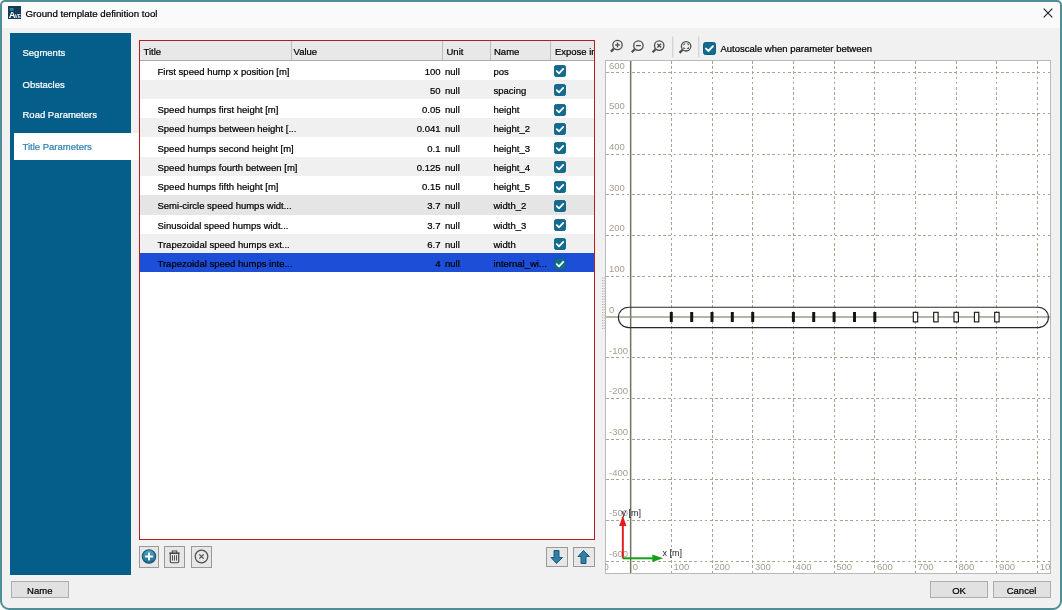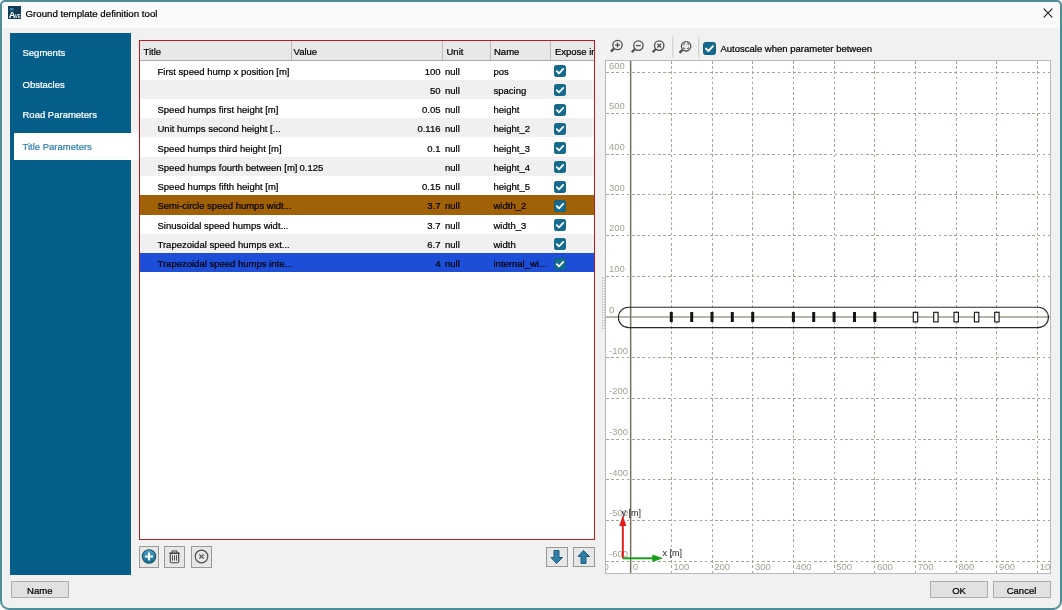--- a/index.html
+++ b/index.html
@@ -63,60 +63,60 @@
       <span style="position:absolute;left:18px;top:5px;white-space:nowrap">Speed humps first height [m]</span>
       <span style="position:absolute;left:160px;top:5px;width:141px;text-align:right">0.05</span>
       <span style="position:absolute;left:305.5px;top:5px">null</span>
       <span style="position:absolute;left:354px;top:5px">height</span>
       <svg style="position:absolute;left:414px;top:4.7px" width="12" height="12" viewBox="0 0 13 13">
         <rect x="0.5" y="0.5" width="12" height="12" rx="2" fill="#136c90" stroke="#0f5f80"></rect>
         <path d="M3 6.6 L5.4 9 L10 4.2" fill="none" stroke="#fff" stroke-width="1.9" stroke-linecap="round" stroke-linejoin="round"></path>
       </svg>
     </div>
 <div style="position:absolute;left:0;top:77.8px;width:454px;height:19.2px;background:#f0f0f0">
-      <span style="position:absolute;left:18px;top:5px;white-space:nowrap">Unit humps second height [...</span>
-      <span style="position:absolute;left:160px;top:5px;width:141px;text-align:right">0.116</span>
+      <span style="position:absolute;left:18px;top:5px;white-space:nowrap">Speed humps between height [...</span>
+      <span style="position:absolute;left:160px;top:5px;width:141px;text-align:right">0.041</span>
       <span style="position:absolute;left:305.5px;top:5px">null</span>
       <span style="position:absolute;left:354px;top:5px">height_2</span>
       <svg style="position:absolute;left:414px;top:4.7px" width="12" height="12" viewBox="0 0 13 13">
         <rect x="0.5" y="0.5" width="12" height="12" rx="2" fill="#136c90" stroke="#0f5f80"></rect>
         <path d="M3 6.6 L5.4 9 L10 4.2" fill="none" stroke="#fff" stroke-width="1.9" stroke-linecap="round" stroke-linejoin="round"></path>
       </svg>
     </div>
 <div style="position:absolute;left:0;top:97.0px;width:454px;height:19.2px;background:#ffffff">
-      <span style="position:absolute;left:18px;top:5px;white-space:nowrap">Speed humps third height [m]</span>
+      <span style="position:absolute;left:18px;top:5px;white-space:nowrap">Speed humps second height [m]</span>
       <span style="position:absolute;left:160px;top:5px;width:141px;text-align:right">0.1</span>
       <span style="position:absolute;left:305.5px;top:5px">null</span>
       <span style="position:absolute;left:354px;top:5px">height_3</span>
       <svg style="position:absolute;left:414px;top:4.7px" width="12" height="12" viewBox="0 0 13 13">
         <rect x="0.5" y="0.5" width="12" height="12" rx="2" fill="#136c90" stroke="#0f5f80"></rect>
         <path d="M3 6.6 L5.4 9 L10 4.2" fill="none" stroke="#fff" stroke-width="1.9" stroke-linecap="round" stroke-linejoin="round"></path>
       </svg>
     </div>
 <div style="position:absolute;left:0;top:116.2px;width:454px;height:19.2px;background:#f0f0f0">
       <span style="position:absolute;left:18px;top:5px;white-space:nowrap">Speed humps fourth between [m]</span>
-      <span style="position:absolute;left:160px;top:5px;width:141px;text-align:left">0.125</span>
+      <span style="position:absolute;left:160px;top:5px;width:141px;text-align:right">0.125</span>
       <span style="position:absolute;left:305.5px;top:5px">null</span>
       <span style="position:absolute;left:354px;top:5px">height_4</span>
       <svg style="position:absolute;left:414px;top:4.7px" width="12" height="12" viewBox="0 0 13 13">
         <rect x="0.5" y="0.5" width="12" height="12" rx="2" fill="#136c90" stroke="#0f5f80"></rect>
         <path d="M3 6.6 L5.4 9 L10 4.2" fill="none" stroke="#fff" stroke-width="1.9" stroke-linecap="round" stroke-linejoin="round"></path>
       </svg>
     </div>
 <div style="position:absolute;left:0;top:135.5px;width:454px;height:19.2px;background:#ffffff">
       <span style="position:absolute;left:18px;top:5px;white-space:nowrap">Speed humps fifth height [m]</span>
       <span style="position:absolute;left:160px;top:5px;width:141px;text-align:right">0.15</span>
       <span style="position:absolute;left:305.5px;top:5px">null</span>
       <span style="position:absolute;left:354px;top:5px">height_5</span>
       <svg style="position:absolute;left:414px;top:4.7px" width="12" height="12" viewBox="0 0 13 13">
         <rect x="0.5" y="0.5" width="12" height="12" rx="2" fill="#136c90" stroke="#0f5f80"></rect>
         <path d="M3 6.6 L5.4 9 L10 4.2" fill="none" stroke="#fff" stroke-width="1.9" stroke-linecap="round" stroke-linejoin="round"></path>
       </svg>
     </div>
-<div style="position:absolute;left:0;top:154.8px;width:454px;height:30px;background:#a16207">
+<div style="position:absolute;left:0;top:154.8px;width:454px;height:30px;background:#e5e5e5">
       <span style="position:absolute;left:18px;top:5px;white-space:nowrap">Semi-circle speed humps widt...</span>
       <span style="position:absolute;left:160px;top:5px;width:141px;text-align:right">3.7</span>
       <span style="position:absolute;left:305.5px;top:5px">null</span>
       <span style="position:absolute;left:354px;top:5px">width_2</span>
       <svg style="position:absolute;left:414px;top:4.7px" width="12" height="12" viewBox="0 0 13 13">
         <rect x="0.5" y="0.5" width="12" height="12" rx="2" fill="#136c90" stroke="#0f5f80"></rect>
         <path d="M3 6.6 L5.4 9 L10 4.2" fill="none" stroke="#fff" stroke-width="1.9" stroke-linecap="round" stroke-linejoin="round"></path>
       </svg>
     </div>
 <div style="position:absolute;left:0;top:174.0px;width:454px;height:19.2px;background:#ffffff">

